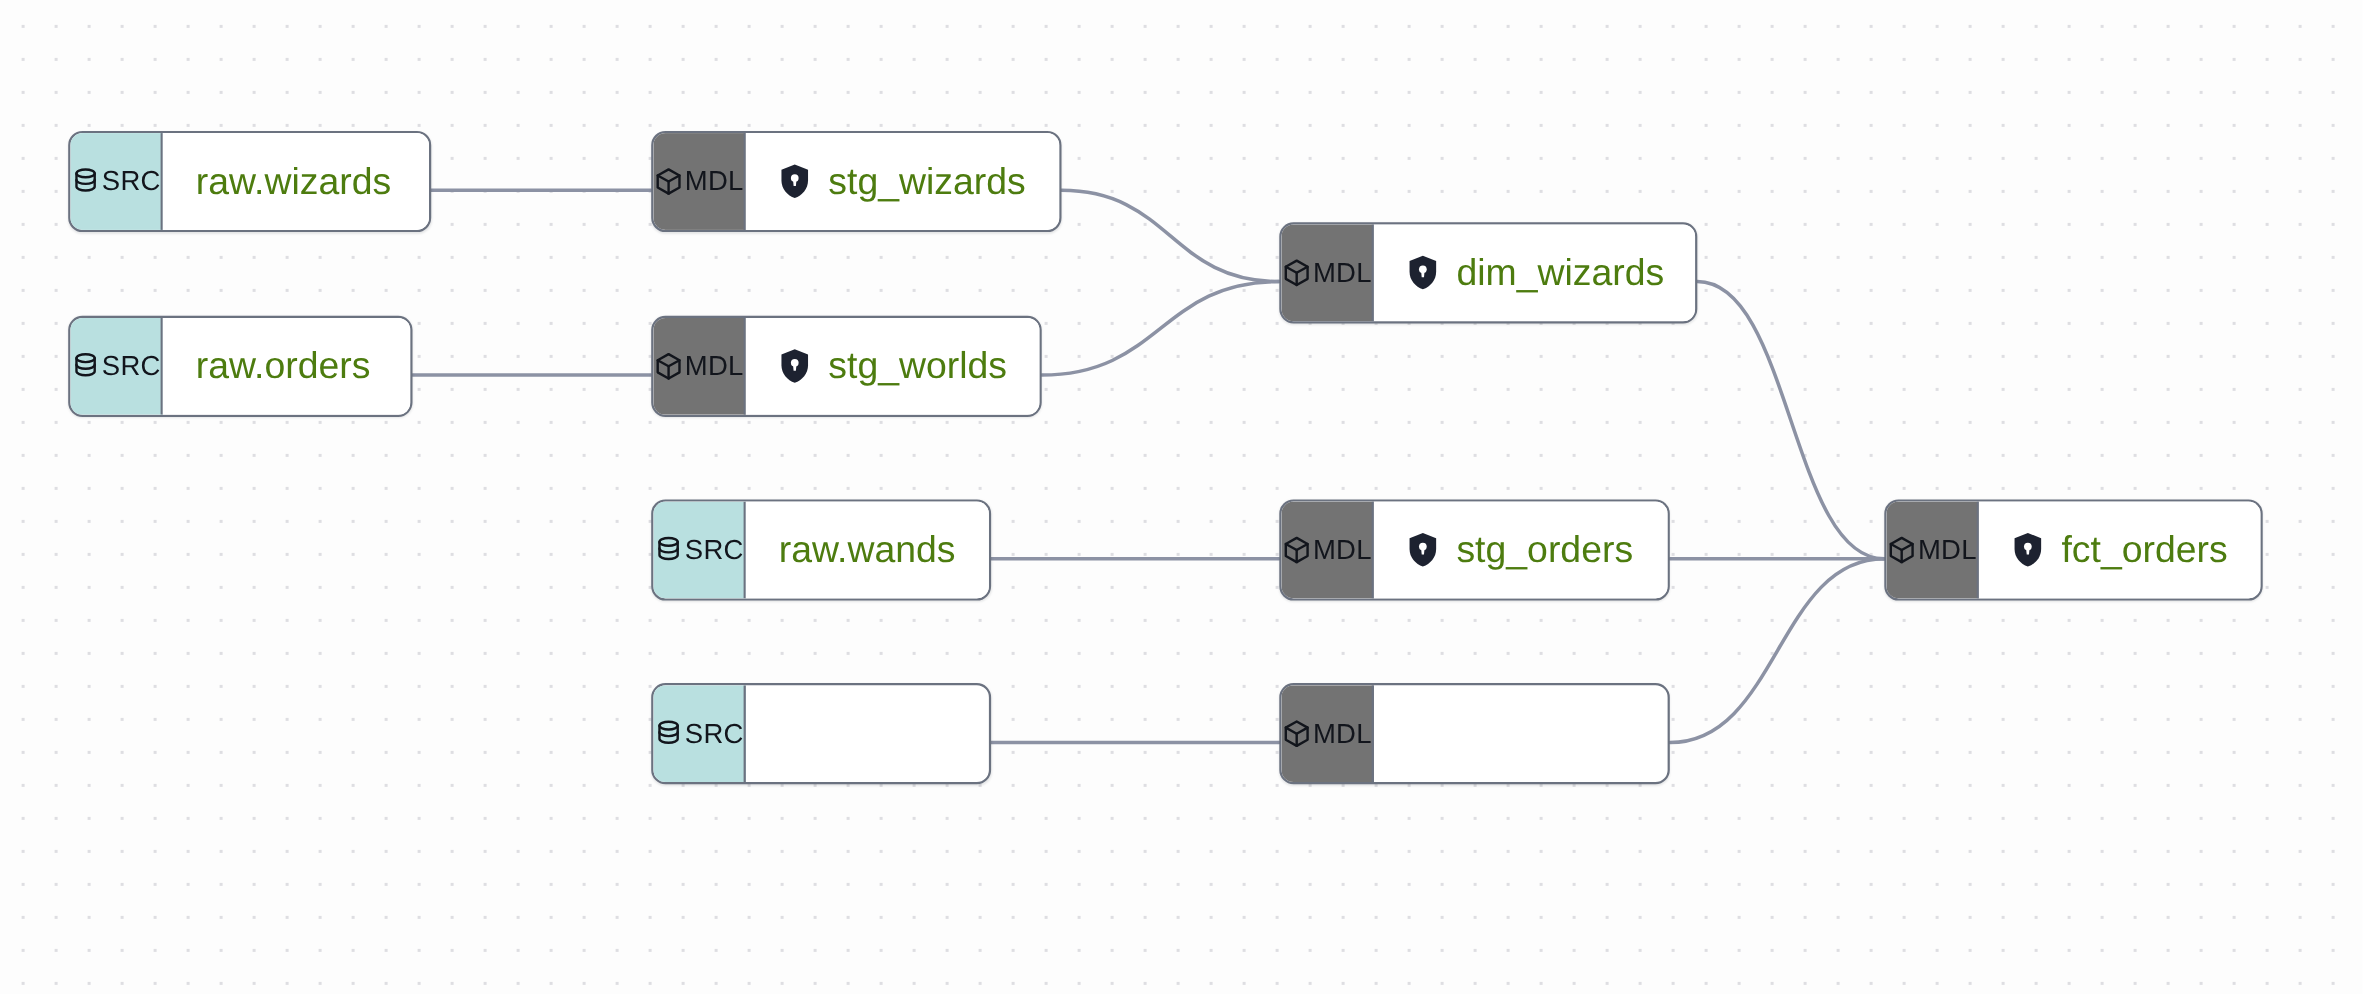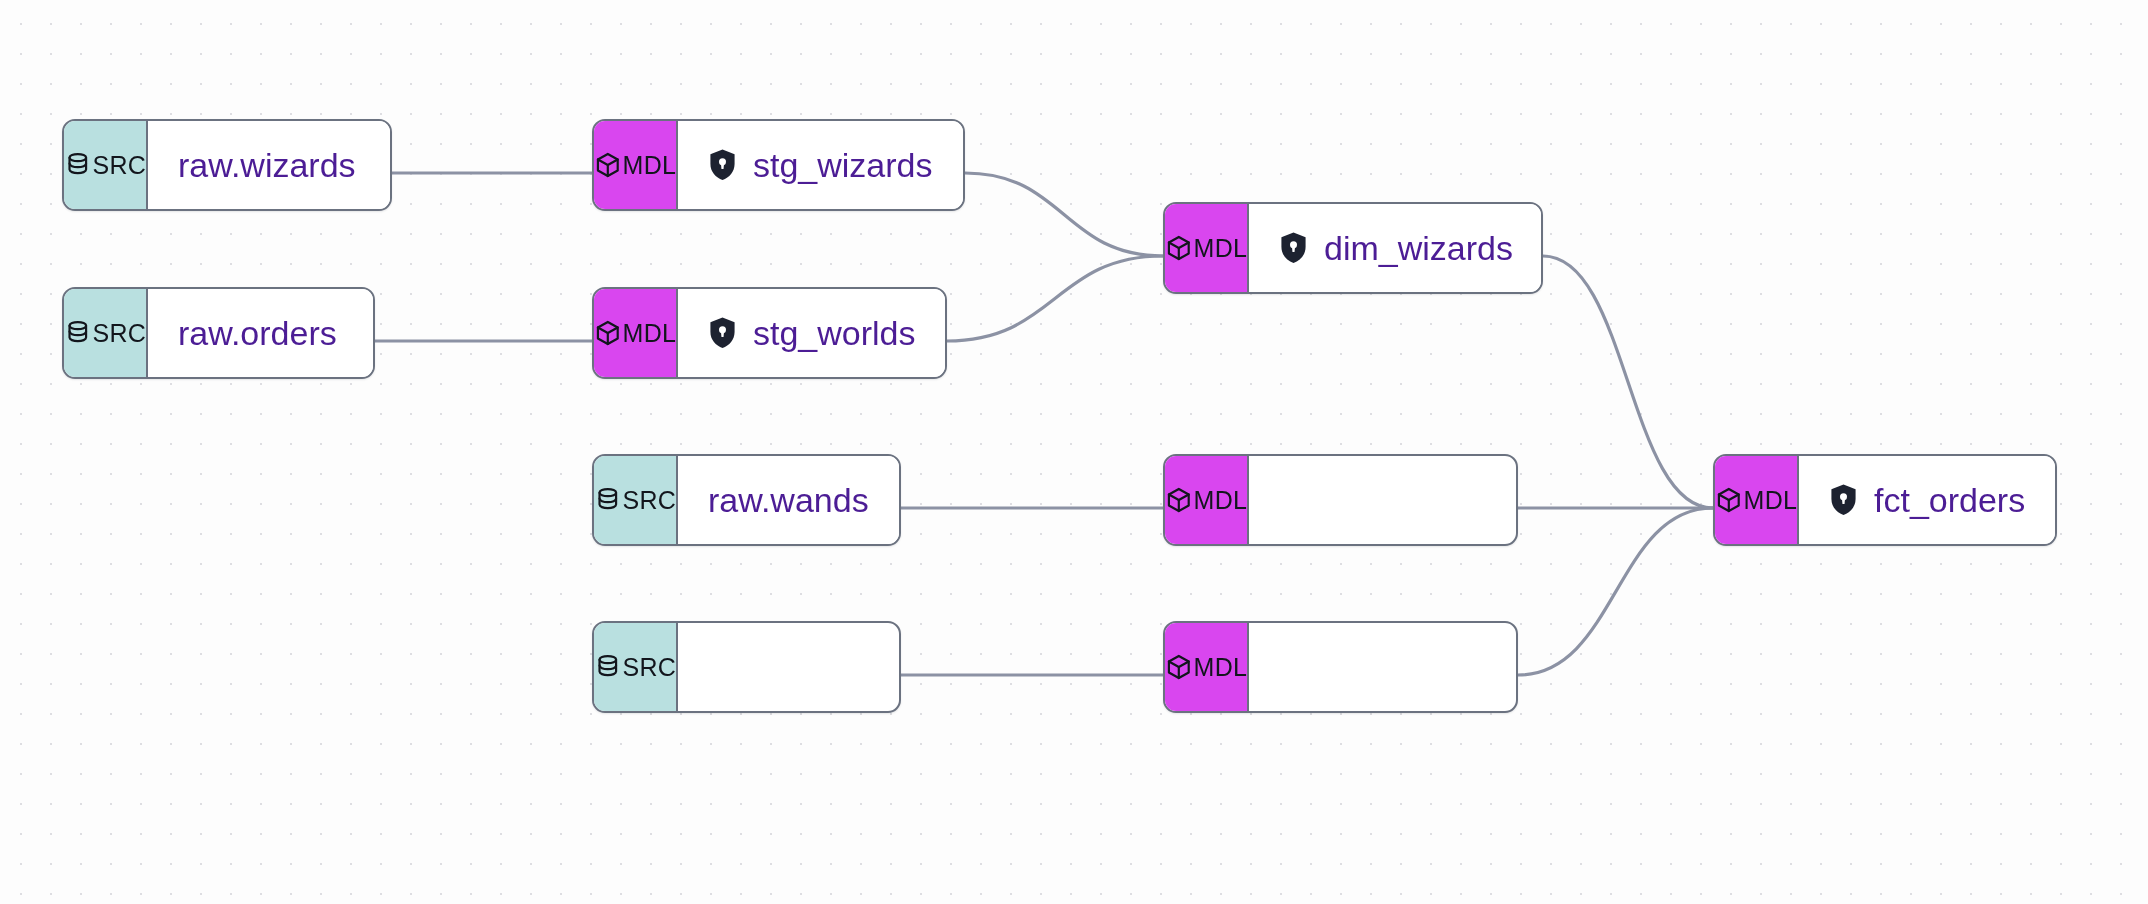--- a/index.html
+++ b/index.html
@@ -46,41 +46,41 @@
     width:84px;
     display:flex;
     flex-direction:row;
     align-items:center;
     justify-content:center;
     gap:1px;
     border-right:2.4px solid #6b7280;
     box-sizing:border-box;
   }
   .node.src .badge{background:#b9e0e0;}
-  .node.mdl .badge{background:#d946ef;}
+  .node.mdl .badge{background:#737373;}
   .badge svg{display:block;}
   .badge-text{
     font-size:25px;
     line-height:1;
     color:#12151c;
     letter-spacing:0.2px;
     font-family:"Liberation Sans", sans-serif;
   }
   .body{
     flex:1 1 auto;
     display:flex;
     align-items:center;
     gap:16px;
     padding:0 26px 0 30px;
     background:#ffffff;
     white-space:nowrap;
   }
   .node .label{
     font-size:34px;
-    color:#4c1d95;
+    color:#4d7c0f;
     line-height:1;
     font-family:"Liberation Sans", sans-serif;
   }
   .lock{flex:0 0 auto;display:block;}
 </style>
 </head>
 <body>
 
 <div id="canvas">
 
@@ -188,20 +188,30 @@
       </div>
       <div class="node mdl" style="left: 1163px; top: 454px; width: 355px;">
         <div class="badge">
           <svg width="46" height="42" viewBox="0 0 24 24" fill="none" stroke="#12151c" stroke-width="1.9" stroke-linecap="round" stroke-linejoin="round">
             <path d="M12 2.4 L20.6 7.2 L20.6 16.8 L12 21.6 L3.4 16.8 L3.4 7.2 Z"></path>
             <path d="M3.4 7.2 L12 12 L20.6 7.2"></path>
             <path d="M12 12 L12 21.6"></path>
           </svg>
           <span class="badge-text">MDL</span>
         </div>
+        <div class="body">
+          <span style="display: flex;">
+            <svg class="lock" width="29" height="34" viewBox="0 0 24 28">
+              <path d="M12 1.2 L22 5.1 V13.2 C22 19.6 17.6 24.4 12 26.4 C6.4 24.4 2 19.6 2 13.2 V5.1 Z" fill="#1d2230"></path>
+              <circle cx="12" cy="11.4" r="2.9" fill="#ffffff"></circle>
+              <path d="M10.6 11.8 h2.8 l-0.55 5.6 h-1.7 Z" fill="#ffffff"></path>
+            </svg>
+          </span>
+          <span class="label">stg_orders</span>
+        </div>
       </div>
       <div class="node mdl" style="left: 1163px; top: 621px; width: 355px;">
         <div class="badge">
           <svg width="46" height="42" viewBox="0 0 24 24" fill="none" stroke="#12151c" stroke-width="1.9" stroke-linecap="round" stroke-linejoin="round">
             <path d="M12 2.4 L20.6 7.2 L20.6 16.8 L12 21.6 L3.4 16.8 L3.4 7.2 Z"></path>
             <path d="M3.4 7.2 L12 12 L20.6 7.2"></path>
             <path d="M12 12 L12 21.6"></path>
           </svg>
           <span class="badge-text">MDL</span>
         </div>

